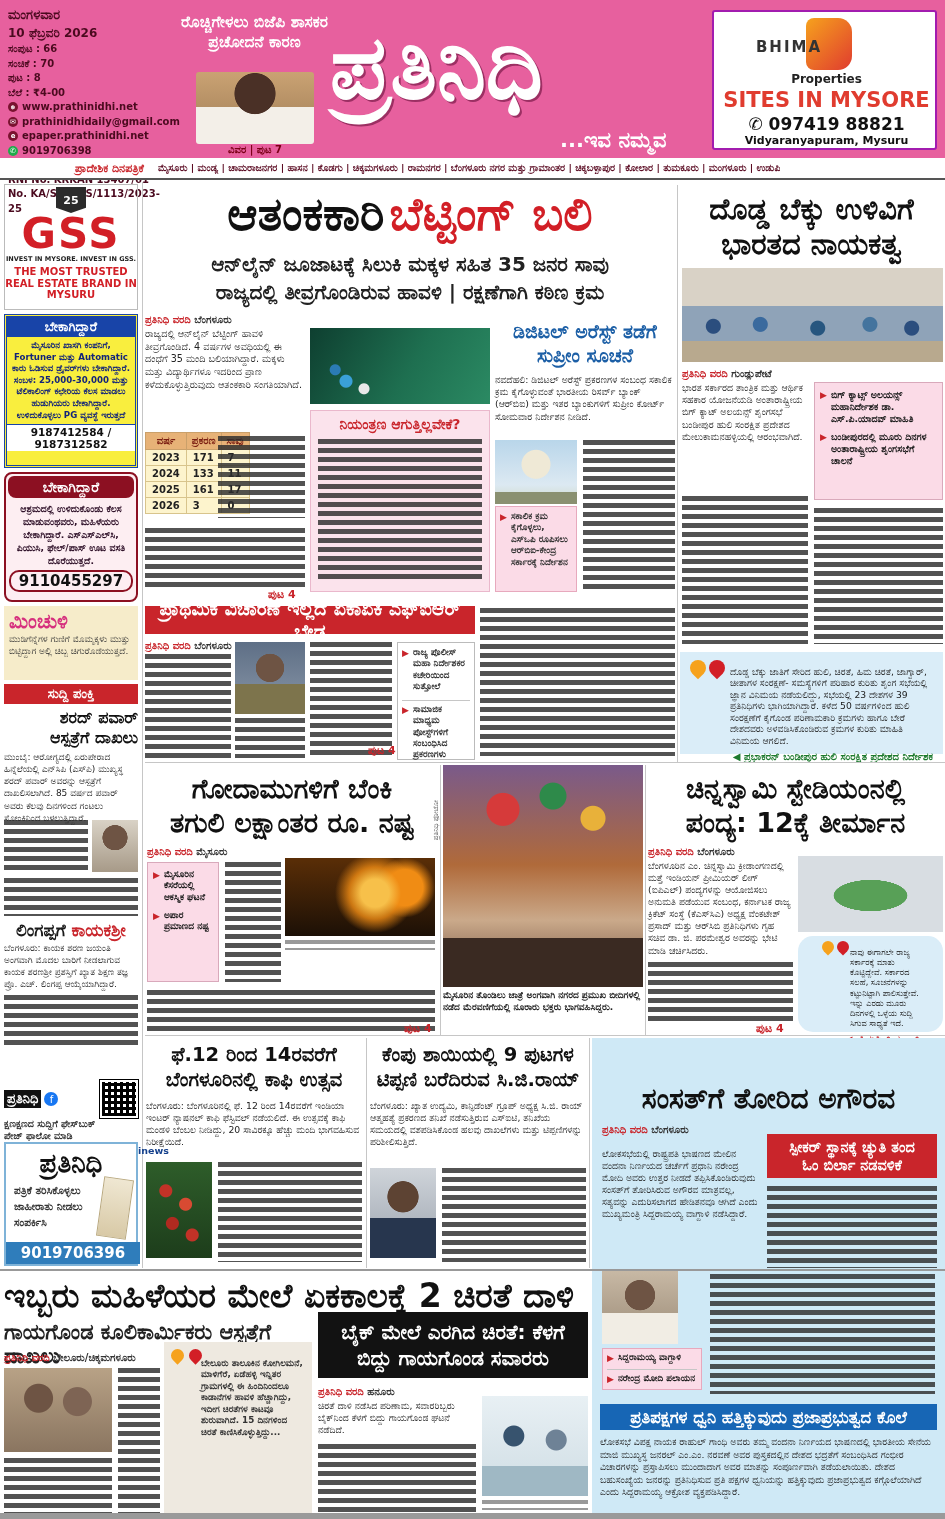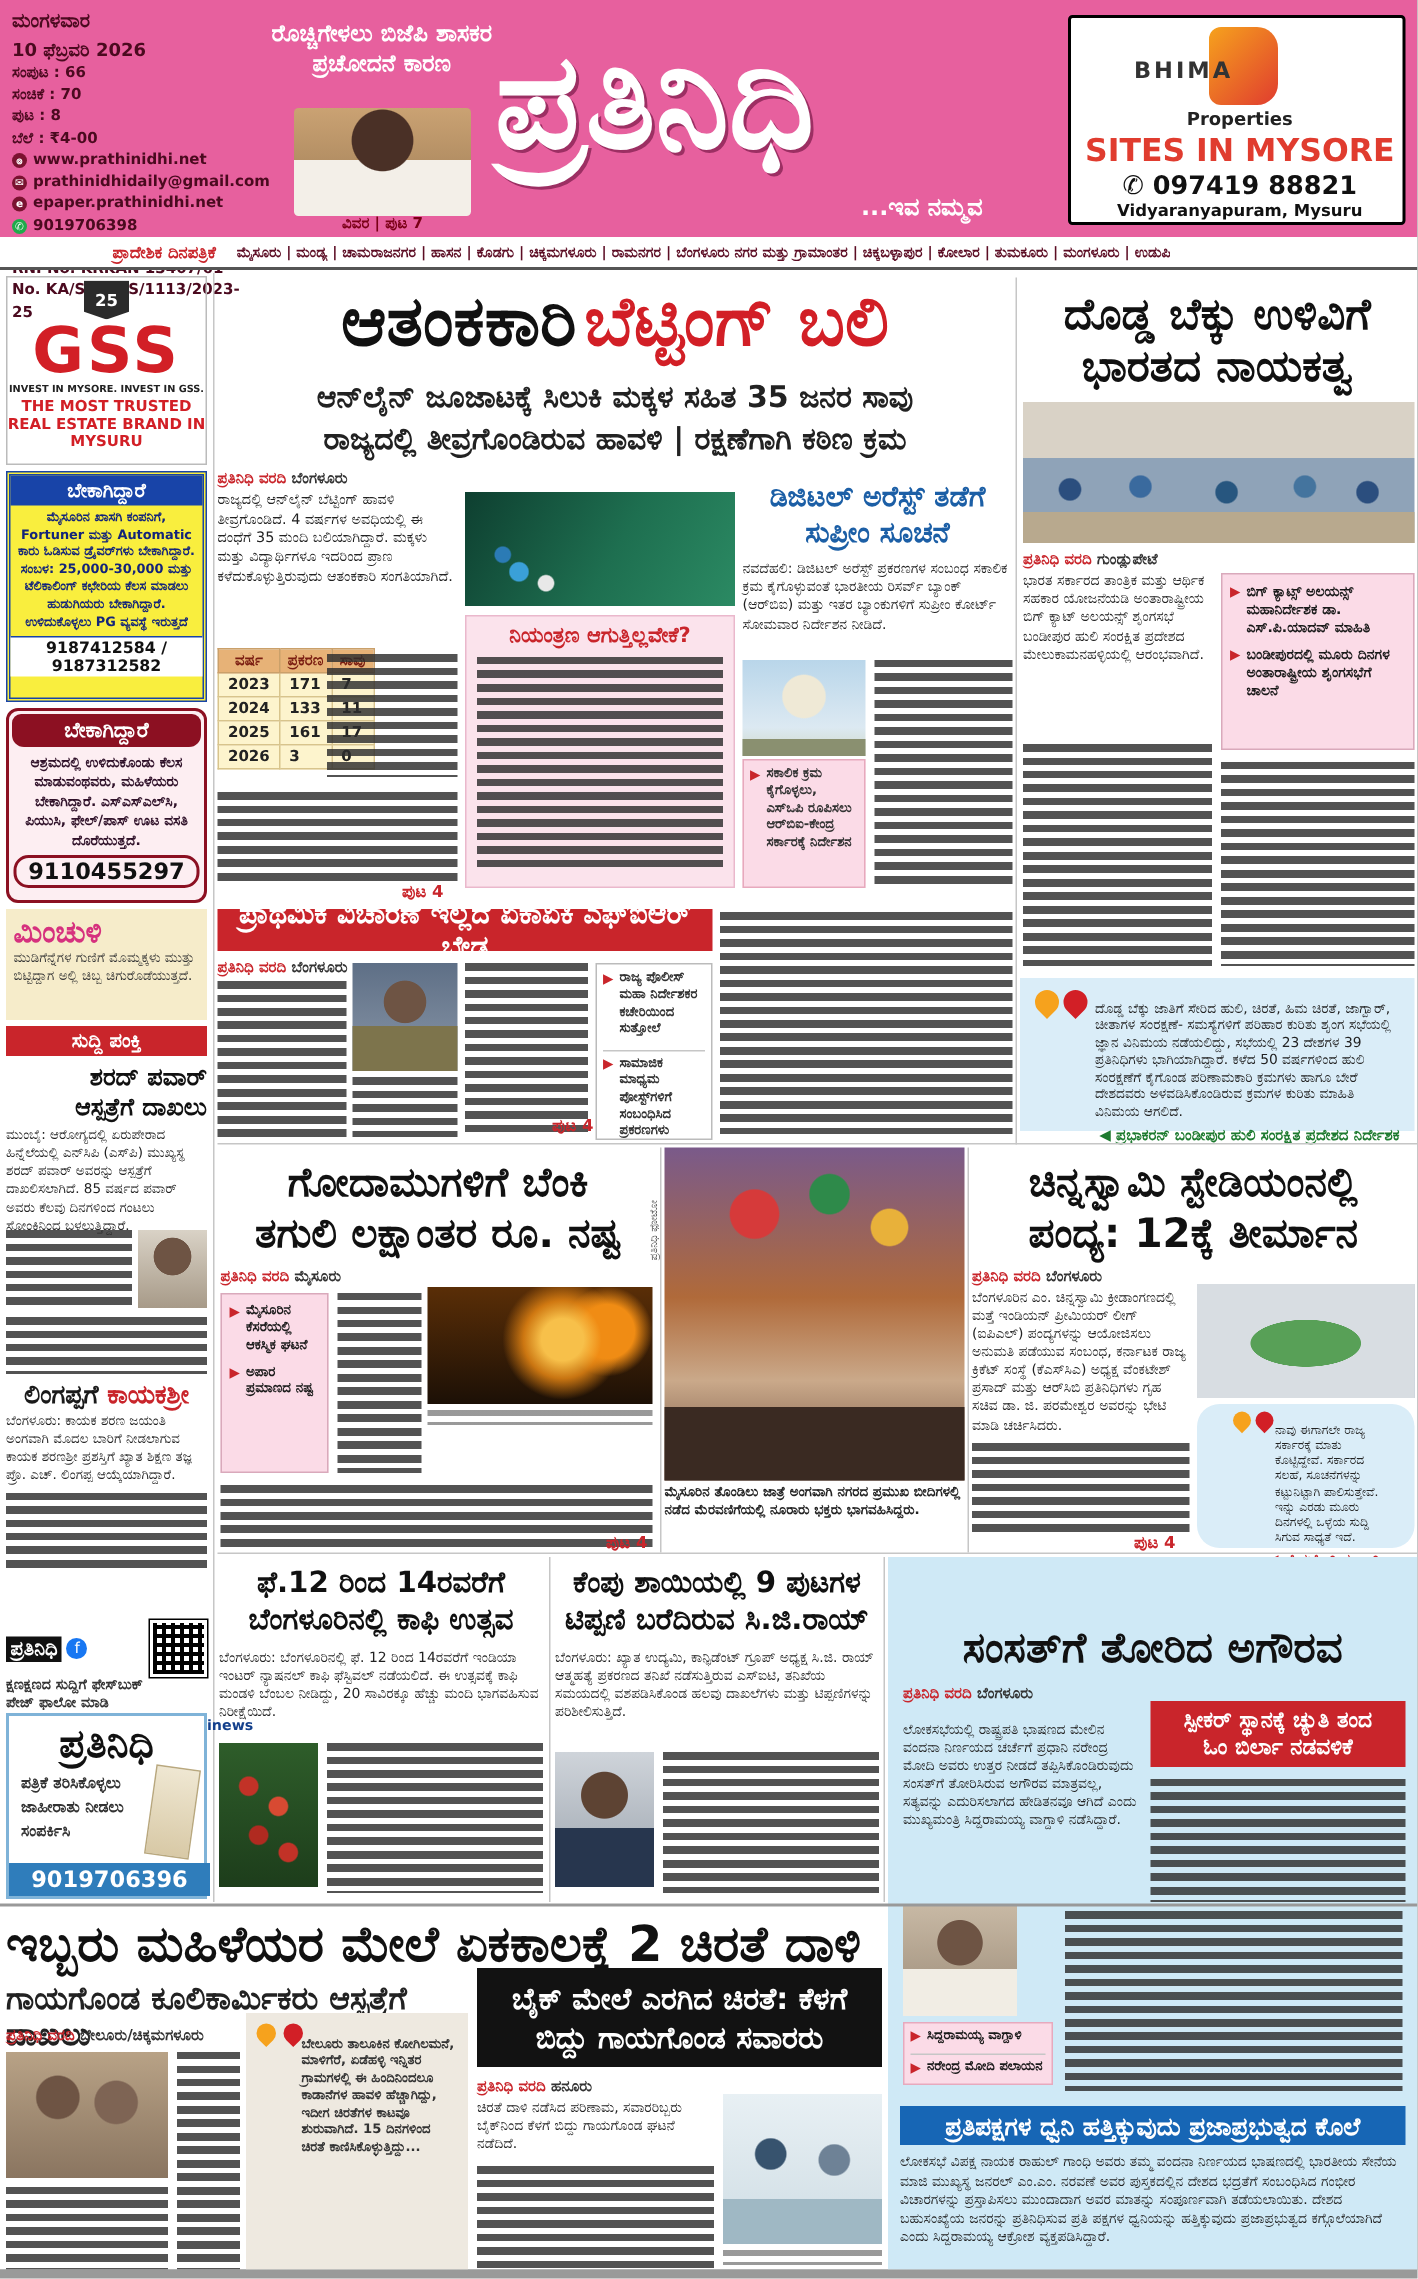--- a/index.html
+++ b/index.html
@@ -80,23 +80,23 @@
 
     <div class="abs white b ctr" style="left:172px;top:12px;width:165px;font-size:15.5px;line-height:1.3;">ರೊಚ್ಚಿಗೇಳಲು ಬಿಜೆಪಿ ಶಾಸಕರ ಪ್ರಚೋದನೆ ಕಾರಣ</div>
     <div class="abs photo" style="left:196px;top:72px;width:118px;height:72px;border-radius:3px;
          background:
            radial-gradient(circle at 50% 30%, #4a3026 0 26%, transparent 27%),
            linear-gradient(to top, #f3efe8 0 52%, transparent 52%),
            linear-gradient(#caa273,#9c7b54);"></div>
     <div class="abs b ctr" style="left:196px;top:144px;width:118px;font-size:10px;color:#7a0016;">ವಿವರ | ಪುಟ 7</div>
 
     <div class="abs white b" style="left:330px;top:6px;width:375px;font-size:88px;line-height:1.4;text-shadow:2px 2px 0 #9c2f63;">ಪ್ರತಿನಿಧಿ</div>
-    <div class="abs white b" style="left:574px;top:128px;width:160px;font-size:16px;">...ಇವ ನಮ್ಮವ</div>
-
-    <div class="abs" style="left:712px;top:10px;width:225px;height:140px;background:#fff;border:2px solid #000000;border-radius:3px;">
+    <div class="abs white b" style="left:560px;top:128px;width:160px;font-size:21px;">...ಇವ ನಮ್ಮವ</div>
+
+    <div class="abs" style="left:712px;top:10px;width:225px;height:140px;background:#fff;border:2px solid #a21caf;border-radius:3px;">
       <div class="abs" style="left:92px;top:6px;width:46px;height:52px;border-radius:8px 14px 14px 8px;
            background:linear-gradient(135deg,#f6a21d,#e03c2f);"></div>
       <div class="abs b ctr" style="left:30px;top:26px;width:90px;font-size:15px;letter-spacing:2px;color:#333;">BHIMA</div>
       <div class="abs b ctr" style="left:0;top:60px;width:225px;font-size:12px;color:#222;">Properties</div>
       <div class="abs b ctr" style="left:0;top:76px;width:225px;font-size:21px;color:#e03c2f;">SITES IN MYSORE</div>
       <div class="abs b ctr" style="left:0;top:102px;width:225px;font-size:17px;color:#111;">✆ 097419 88821</div>
       <div class="abs b ctr" style="left:0;top:122px;width:225px;font-size:11px;color:#111;">Vidyaranyapuram, Mysuru</div>
     </div>
   </div>
 

